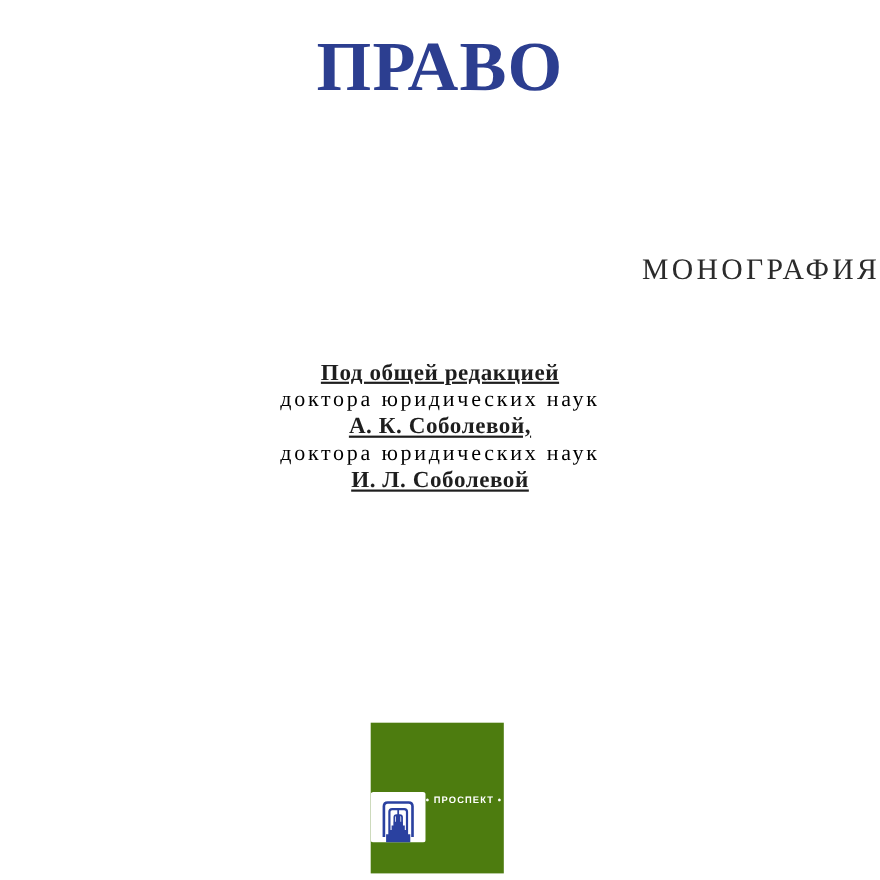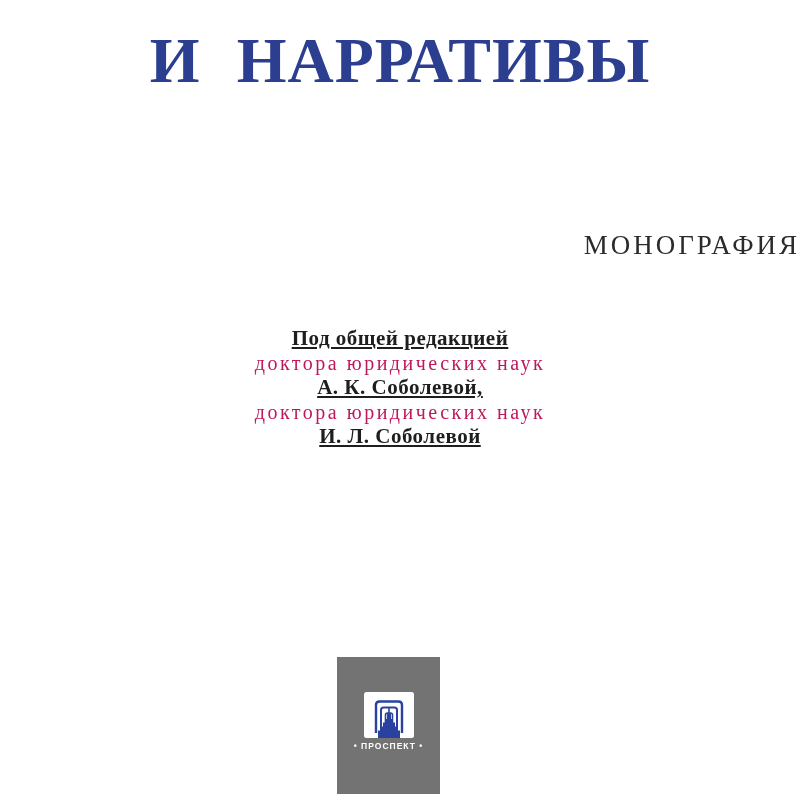--- a/index.html
+++ b/index.html
@@ -53,31 +53,31 @@
   .ed-bold {
     font-weight: bold;
     font-size: 21px;
     letter-spacing: 0.5px;
     text-decoration: underline;
   }
   .ed-spaced {
     font-weight: normal;
     font-size: 20px;
     letter-spacing: 2.5px;
-    color: #be185d;
+    color: #000000;
   }
   .logo {
     position: absolute;
     left: 337px;
     top: 657px;
-    width: 103px;
+    width: 121px;
     height: 137px;
-    background: #737373;
+    background: #4d7c0f;
     display: flex;
-    flex-direction: column;
+    flex-direction: row;
     align-items: center;
   }
   .emblem {
     margin-top: 35px;
     width: 50px;
     height: 46px;
     display: block;
   }
   .logo-text {
     margin-top: 3px;
@@ -88,21 +88,21 @@
     letter-spacing: 1px;
     white-space: nowrap;
   }
 </style>
 </head>
 <body>
 
 <div class="cover">
 
   <div class="title-block">
-    <div class="title-line2">И НАРРАТИВЫ</div>
+    <div class="title-line1">ПРАВО</div>
   </div>
 
   <div class="subtitle">МОНОГРАФИЯ</div>
 
   <div class="editors">
     <div class="ed-bold">Под общей редакцией</div>
     <div class="ed-spaced">доктора юридических наук</div>
     <div class="ed-bold">А. К. Соболевой,</div>
     <div class="ed-spaced">доктора юридических наук</div>
     <div class="ed-bold">И. Л. Соболевой</div>

